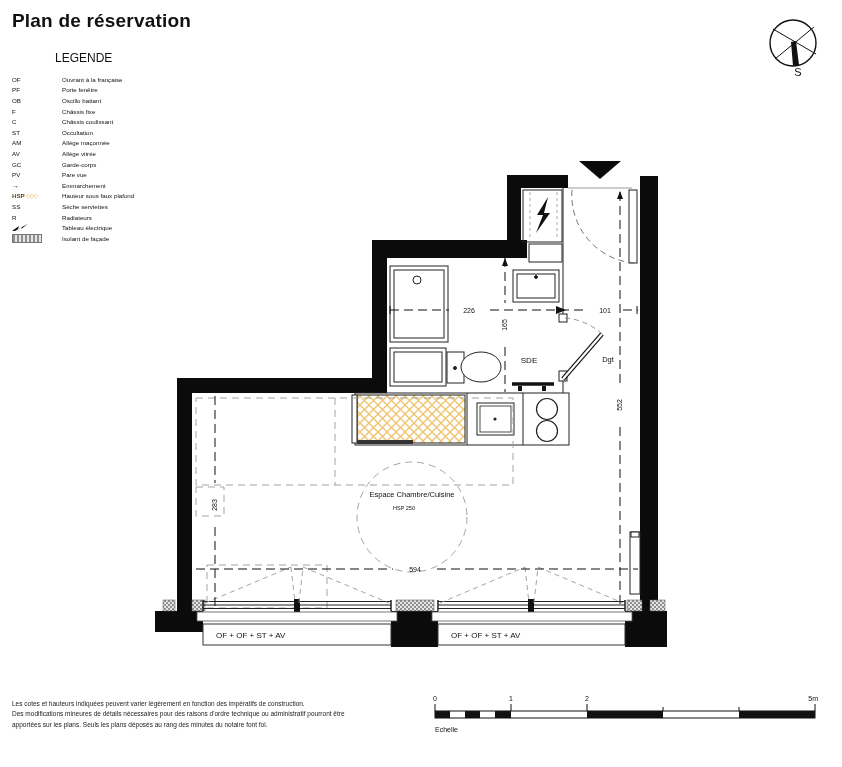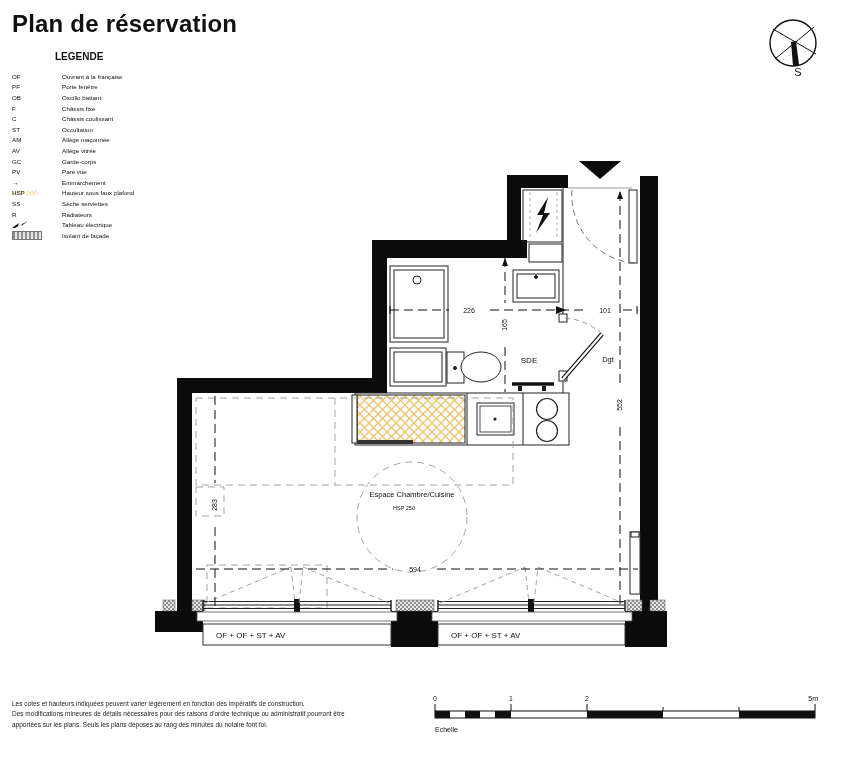--- a/index.html
+++ b/index.html
@@ -1,20 +1,20 @@
 <!DOCTYPE html>
 <html><head>
 <meta charset="utf-8">
 <style>
   html,body{margin:0;padding:0;background:#fff;}
   .page{position:relative;width:842px;height:767px;background:#fff;overflow:hidden;
         font-family:"Liberation Sans",sans-serif;color:#111;}
-  .page-title{position:absolute;left:12px;top:10px;font-size:24px;font-weight:700;letter-spacing:.2px;}
+  .page-title{position:absolute;left:12px;top:10px;font-size:19px;font-weight:700;letter-spacing:.2px;}
   .legend{position:absolute;left:12px;top:51px;width:230px;}
-  .legend-heading{font-size:10px;font-weight:700;margin-bottom:9px;padding-left:43px;}
+  .legend-heading{font-size:12px;font-weight:400;margin-bottom:9px;padding-left:43px;}
   .legend-rows{display:block;}
   .lrow{display:flex;align-items:center;height:10.6px;font-size:6.2px;}
   .lrow .abbr{width:50px;flex:0 0 50px;display:flex;align-items:center;}
   .lrow .lbl{flex:1;}
   .hsp-text{color:#5a4a25;font-weight:700;}
   .hsp-diamonds{color:#e8b84b;letter-spacing:-1px;margin-left:1px;}
   .arrow-glyph{font-size:7px;}
   .insul-swatch{width:28px;height:7px;border:1px solid #777;
         background:repeating-linear-gradient(90deg,#8f8f8f 0 2px,#e6e6e6 2px 4px);}
   .plan-svg{position:absolute;left:0;top:0;}

